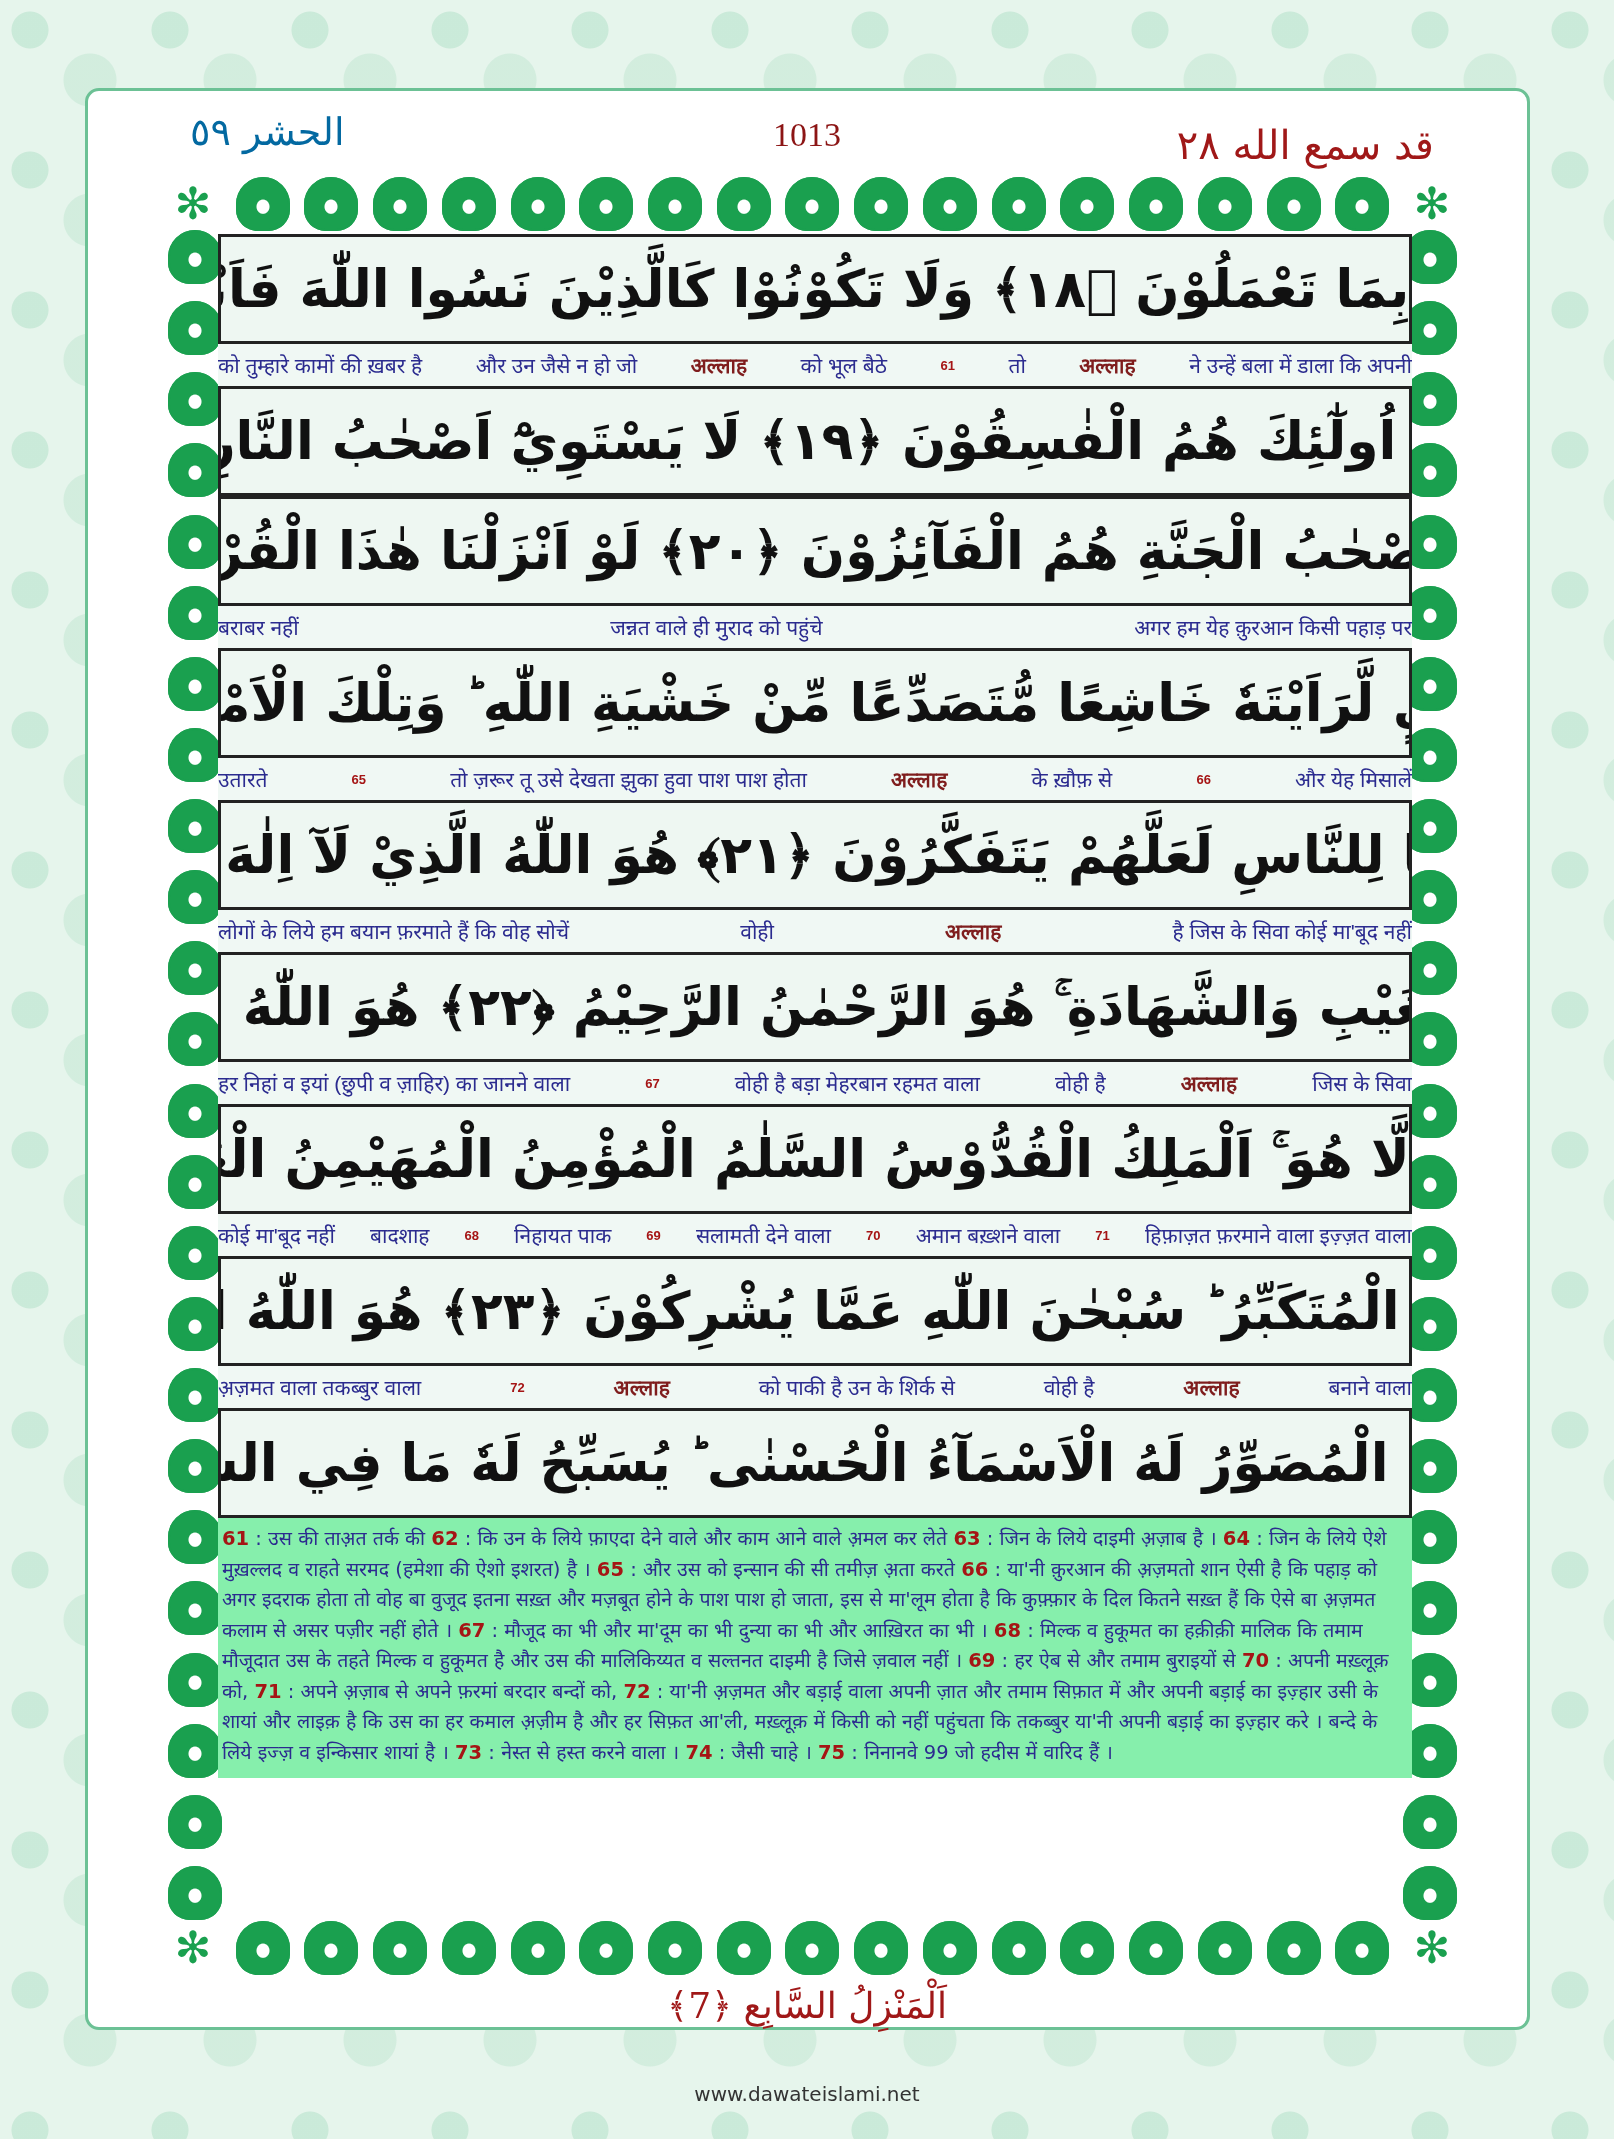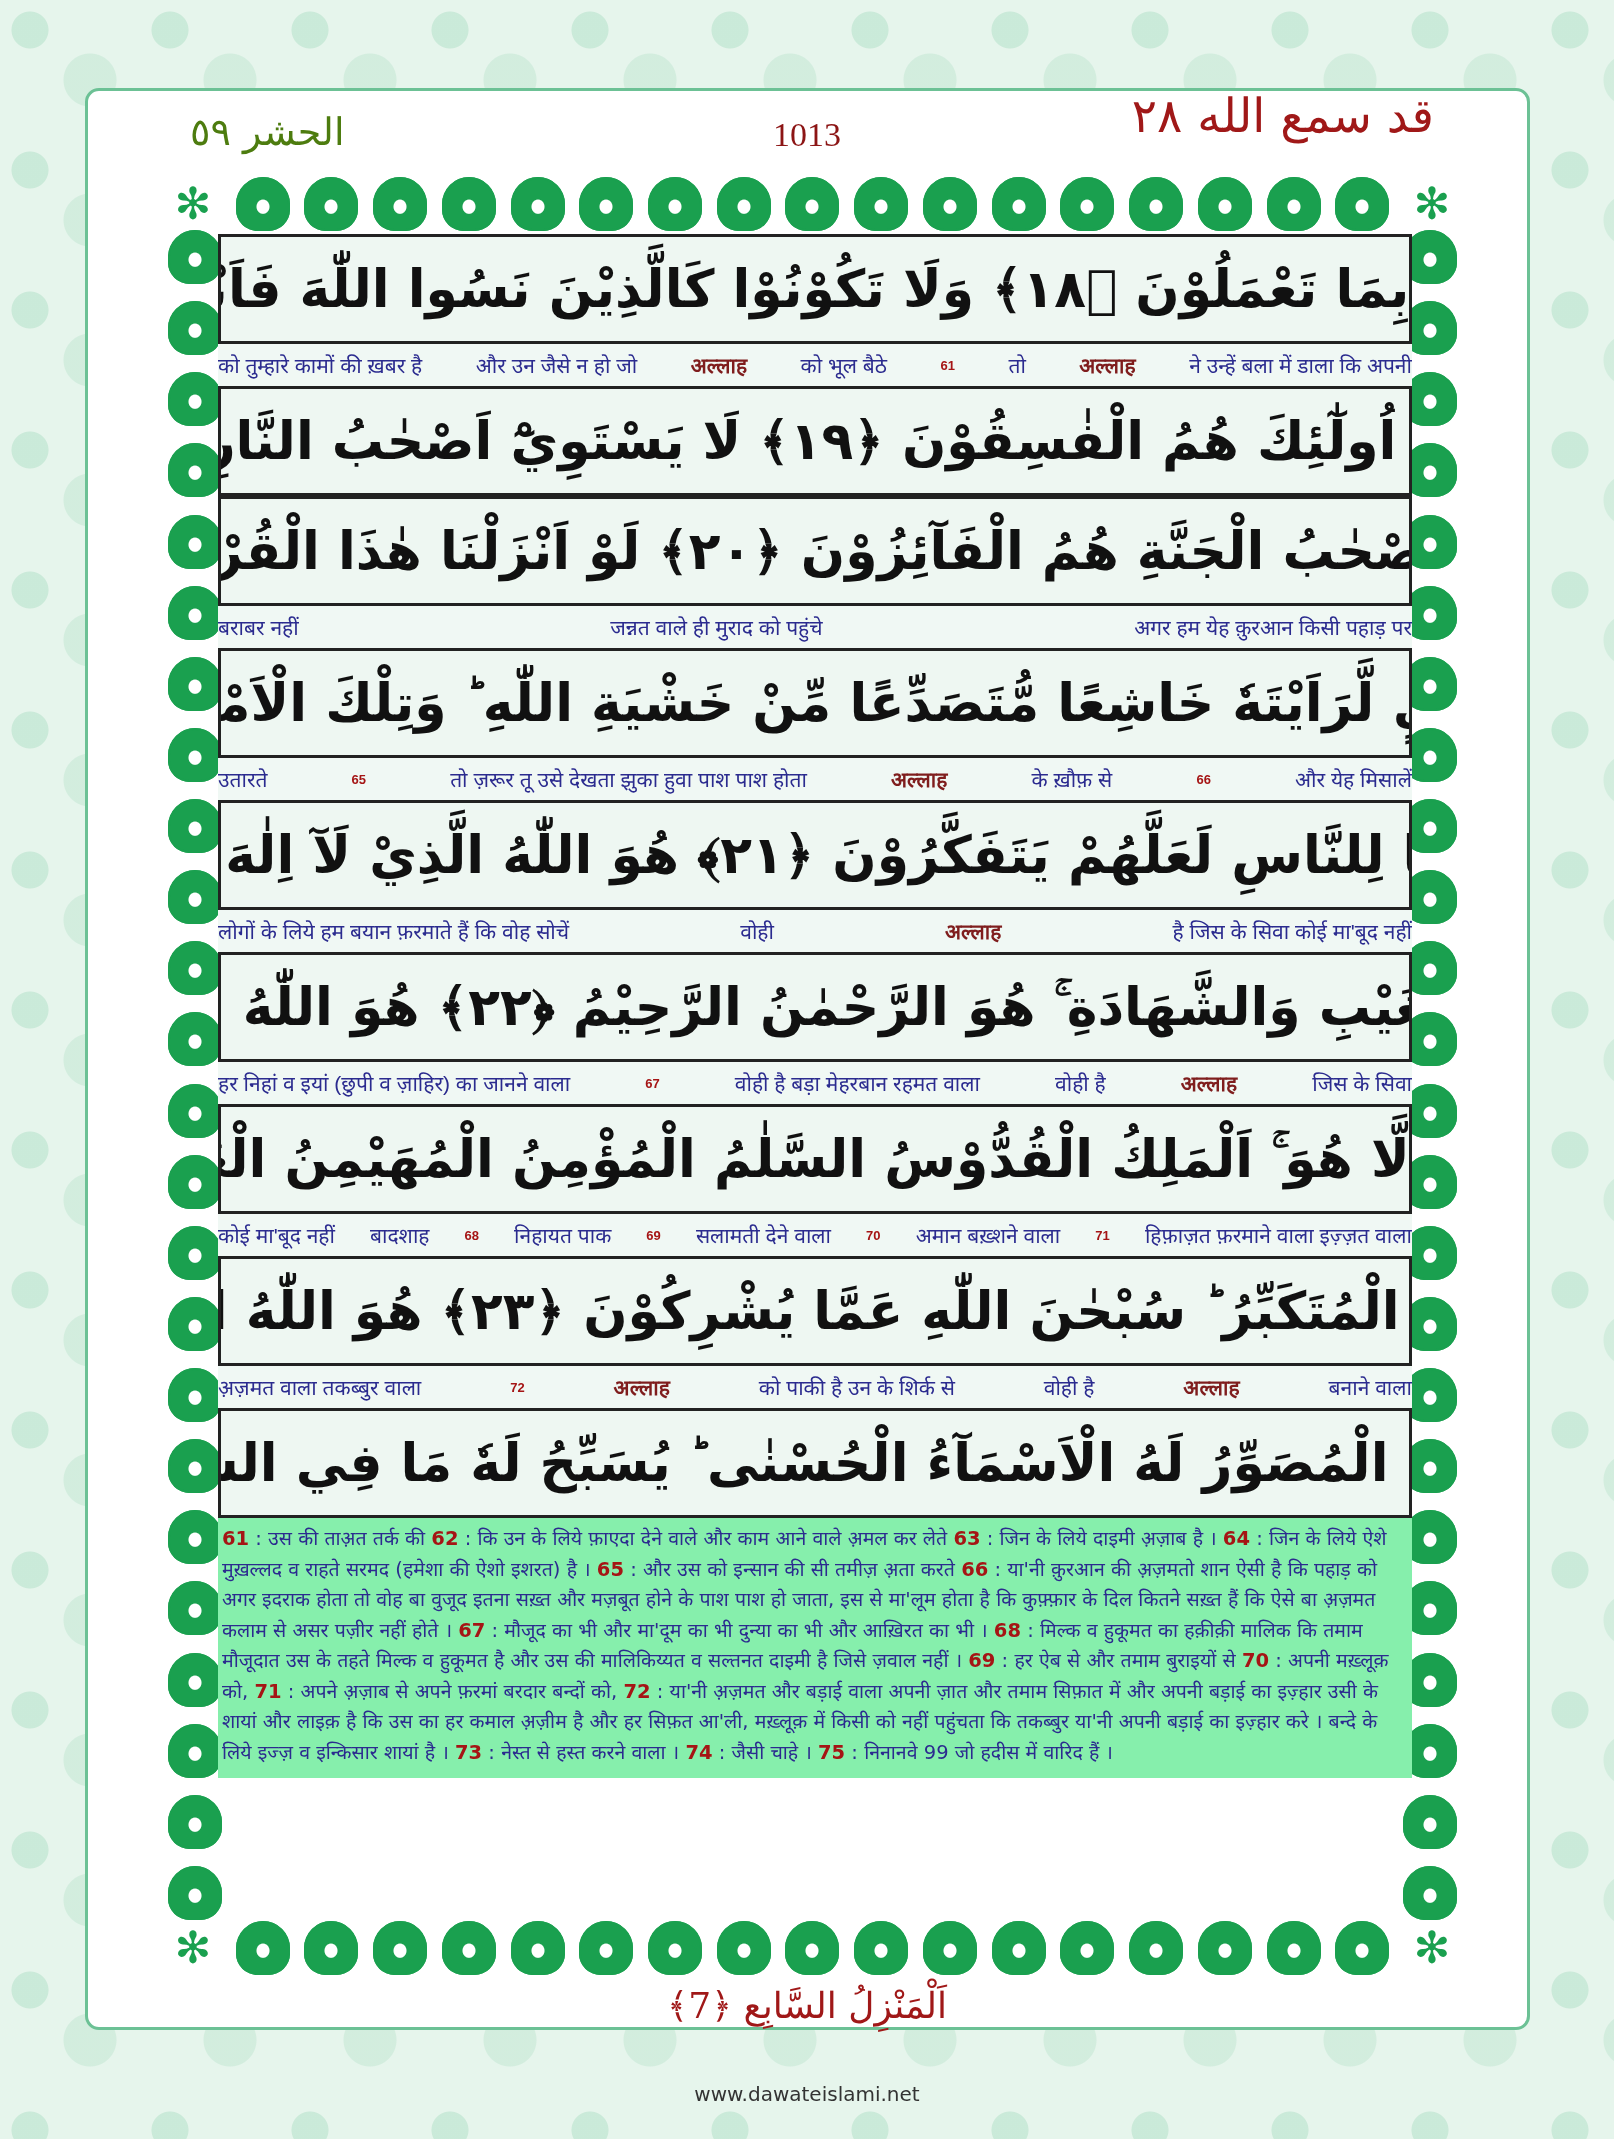--- a/index.html
+++ b/index.html
@@ -14,29 +14,29 @@
       radial-gradient(circle at 30px 30px, rgba(120,200,160,0.25) 0 18px, transparent 19px),
       radial-gradient(circle at 90px 80px, rgba(120,200,160,0.18) 0 26px, transparent 27px);
     background-size:140px 140px;
   }
   .card {
     position:absolute; left:85px; top:88px; width:1445px; height:1942px;
     background:#ffffff; border:3px solid #6cc195; border-radius:14px; box-sizing:border-box;
   }
   .header-left {
     position:absolute; left:190px; top:110px; font-family:"DejaVu Serif", serif;
-    font-size:38px; color:#4d7c0f; direction:rtl;
+    font-size:38px; color:#0369a1; direction:rtl;
   }
   .header-center {
     position:absolute; left:0; right:0; top:116px; text-align:center;
     font-family:"Liberation Serif", serif; font-weight:normal; font-size:34px; color:#8c1515;
   }
   .header-right {
-    position:absolute; right:180px; top:88px; font-family:"DejaVu Serif", serif;
-    font-size:47px; color:#a01818; direction:rtl;text-align:center;
+    position:absolute; right:180px; top:122px; font-family:"DejaVu Serif", serif;
+    font-size:40px; color:#a01818; direction:rtl;text-align:center;
   }
   
   .border-row {
     position:absolute; left:165px; width:1295px; height:60px;
     display:flex; justify-content:space-between; align-items:center;
   }
   .border-col {
     position:absolute; top:230px; width:60px; height:1690px;
     display:flex; flex-direction:column; justify-content:space-between; align-items:center;
   }

